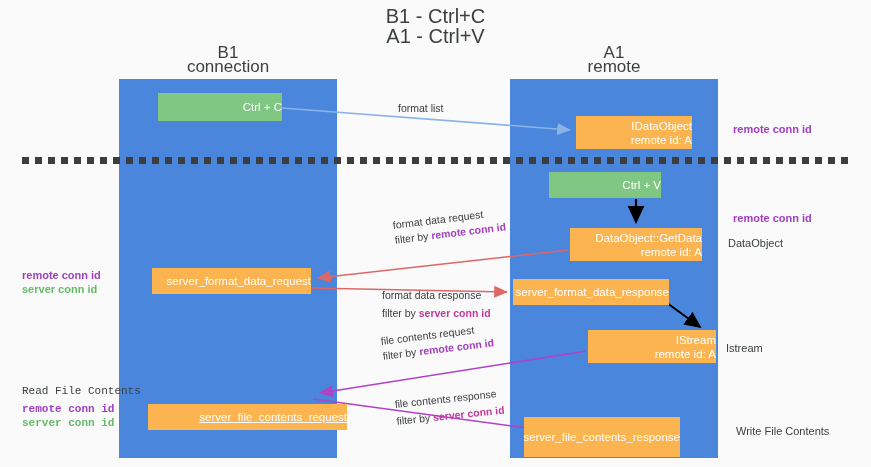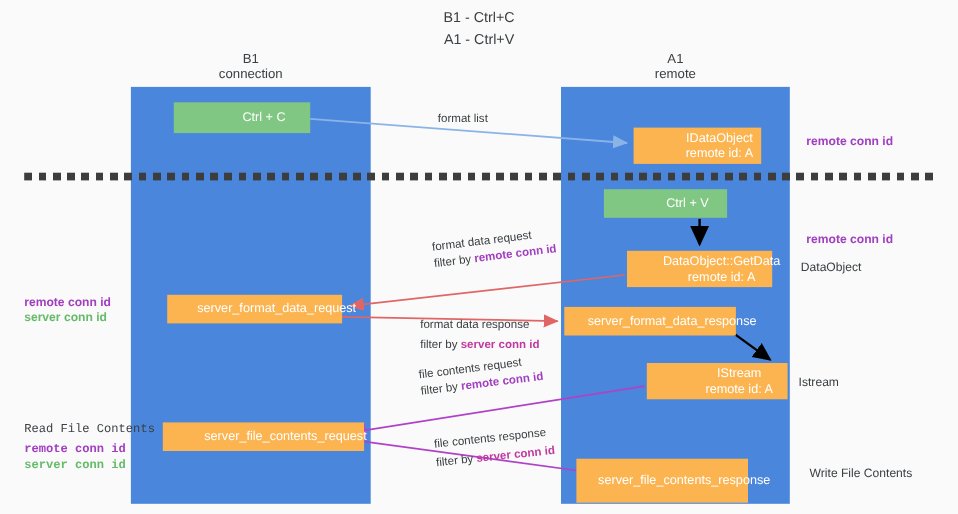--- a/index.html
+++ b/index.html
@@ -21,29 +21,29 @@
     height: 467px;
   }
   .abs { position: absolute; }
 
   
   .title {
     top: 6px;
     left: 0;
     width: 871px;
     text-align: center;
-    font-size: 13px;
+    font-size: 20px;
     color: #3c4043;
     line-height: 20px;
   }
 
   
   .col-header {
     text-align: center;
-    font-size: 12px;
+    font-size: 17px;
     color: #3c4043;
     line-height: 14px;
   }
   #hdr-b1 { top: 46px; left: 119px; width: 218px; }
   #hdr-a1 { top: 46px; left: 510px; width: 208px; }
 
   
   .lane {
     background: #4a86dc;
   }
@@ -61,41 +61,41 @@
       #3d3d3d 0px, #3d3d3d 7px,
       rgba(0,0,0,0) 7px, rgba(0,0,0,0) 13px
     );
   }
 
   
   .node {
     box-sizing: border-box;
     display: flex;
     flex-direction: column;
-    align-items: center;
+    align-items: flex-end;
     justify-content: center;
     color: #ffffff;
     font-size: 11.5px;
     line-height: 14px;
     text-align: center;
     z-index: 5;
     padding-left: 40px;
   }
   .node.green { background: #81c784; }
   .node.orange { background: #fbb košice; }
   .node.orange { background: #fbb450; }
 
   #node-ctrlc  { left: 158px; top: 93px;  width: 124px; height: 28px; }
   #node-idataobject { left: 576px; top: 116px; width: 116px; height: 33px; }
   #node-ctrlv  { left: 549px; top: 172px; width: 112px; height: 26px; }
   #node-getdata { left: 570px; top: 228px; width: 132px; height: 33px; }
   #node-fmt-req { left: 152px; top: 268px; width: 159px; height: 26px; }
   #node-fmt-res { left: 513px; top: 279px; width: 156px; height: 26px; }
   #node-istream { left: 588px; top: 330px; width: 128px; height: 33px; }
-  #node-file-req { left: 148px; top: 384px; width: 183px; height: 26px; }
+  #node-file-req { left: 148px; top: 404px; width: 199px; height: 26px; text-decoration: underline; }
   #node-file-res { left: 524px; top: 417px; width: 156px; height: 40px; }
 
   
   .right-note {
     font-size: 11px;
     color: #3c4043;
     line-height: 14px;
     white-space: nowrap;
   }
   .right-note.purple {

